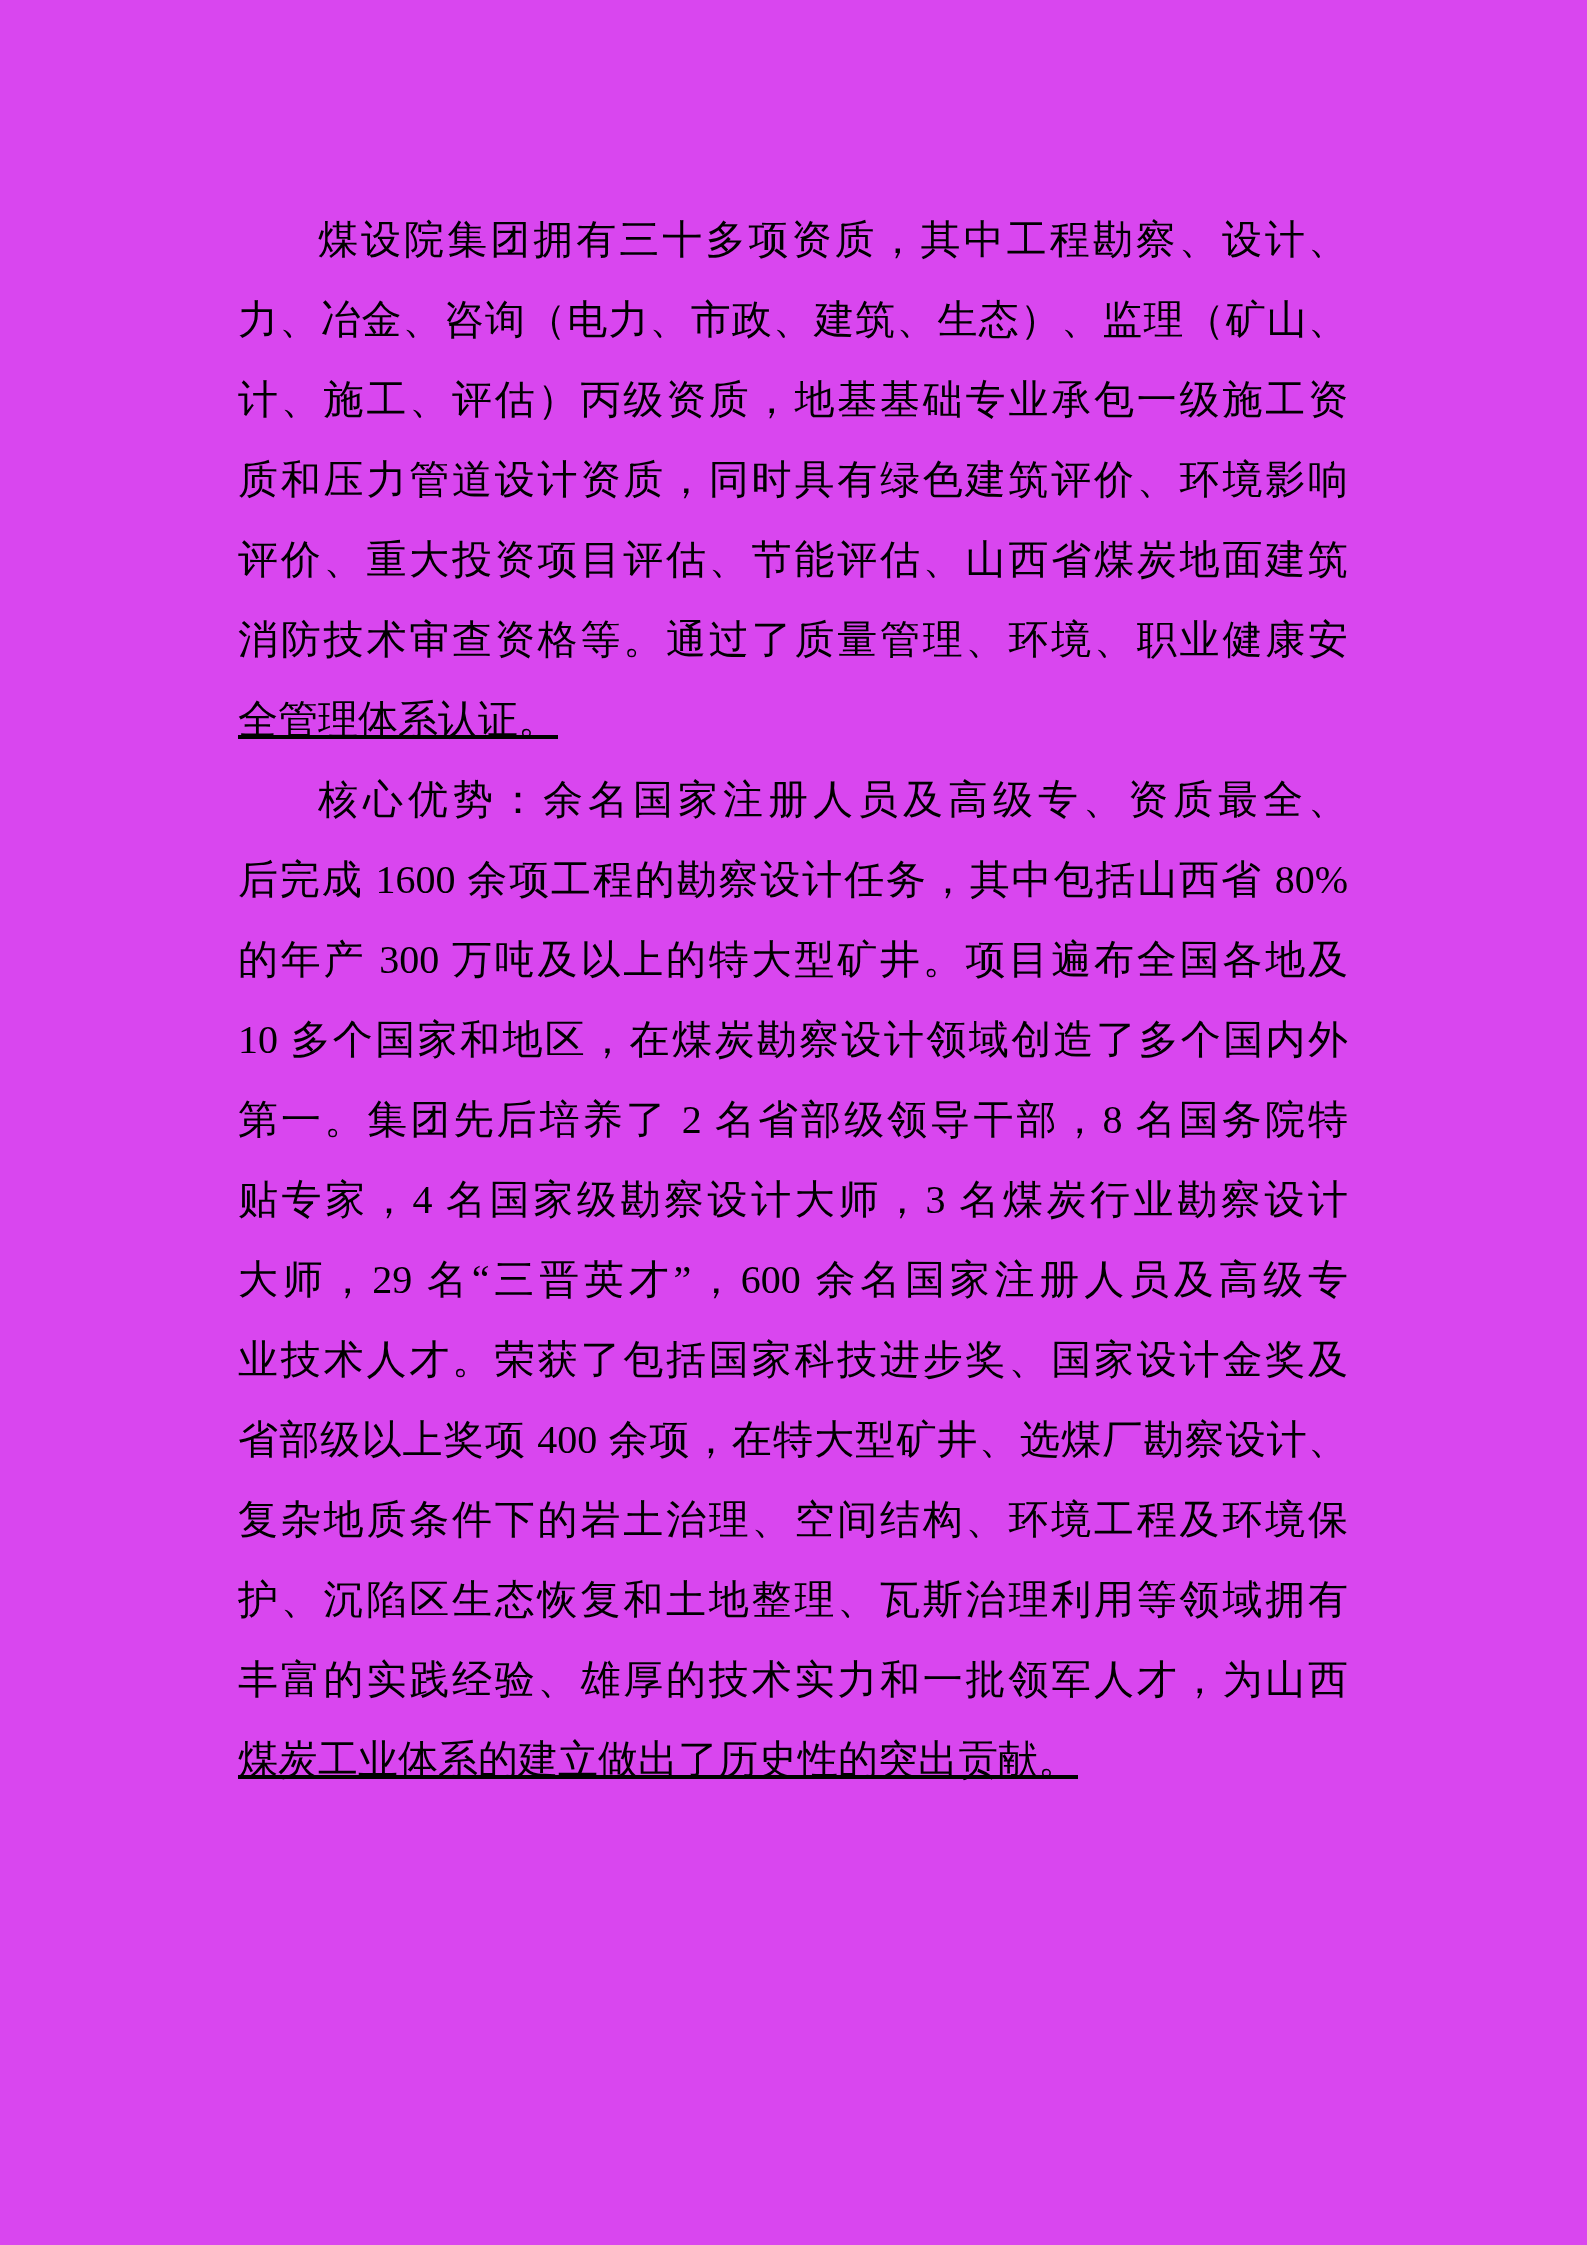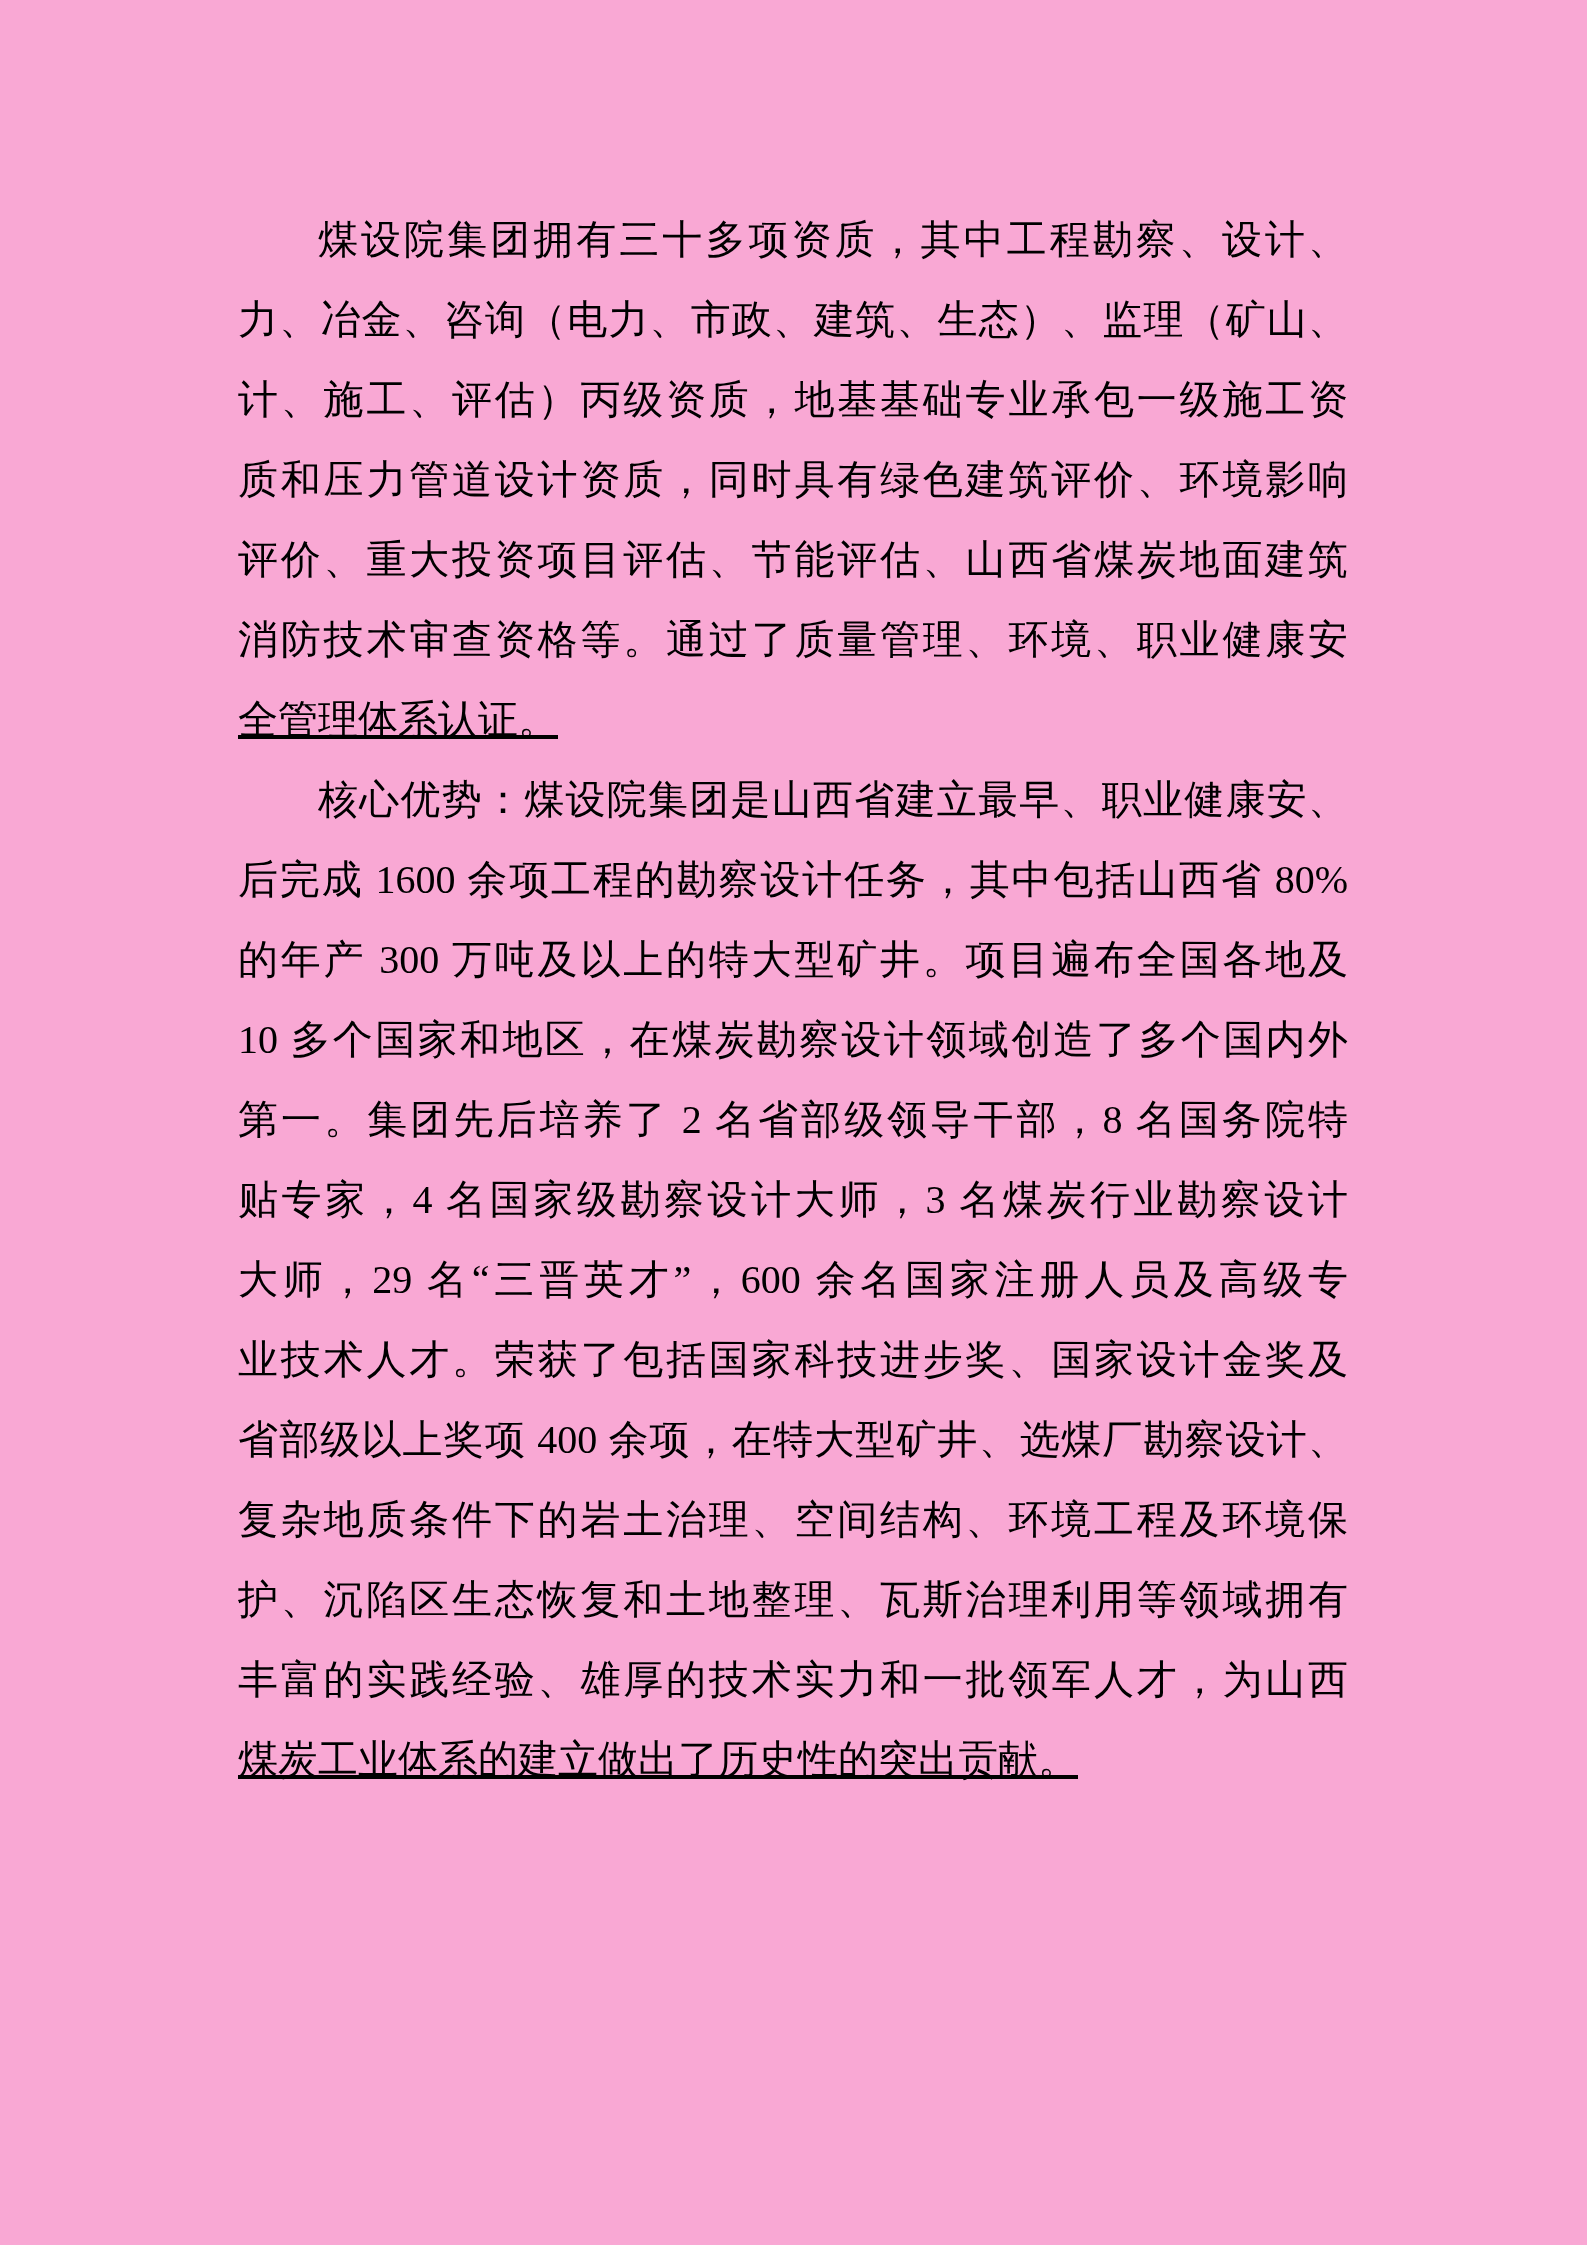--- a/index.html
+++ b/index.html
@@ -5,21 +5,21 @@
   html, body {
     margin: 0;
     padding: 0;
     background: #ffffff;
   }
   .page {
     position: relative;
     box-sizing: border-box;
     width: 1587px;
     height: 2245px;
-    background: #f9a8d4;
+    background: #d946ef;
     padding: 200px 239px 112px 238px;
     font-family: "Liberation Serif", "DejaVu Serif", serif;
     color: #000000;
     overflow: hidden;
   }
   .para {
     margin: 0;
     padding: 0;
   }
   .line {
@@ -50,21 +50,21 @@
     <div class="line indent">煤设院集团拥有三十多项资质，其中工程勘察、设计、</div>
     <div class="line">力、冶金、咨询（电力、市政、建筑、生态）、监理（矿山、</div>
     <div class="line">计、施工、评估）丙级资质，地基基础专业承包一级施工资</div>
     <div class="line">质和压力管道设计资质，同时具有绿色建筑评价、环境影响</div>
     <div class="line">评价、重大投资项目评估、节能评估、山西省煤炭地面建筑</div>
     <div class="line">消防技术审查资格等。通过了质量管理、环境、职业健康安</div>
     <div class="line end">全管理体系认证。</div>
   </div>
 
   <div class="para">
-    <div class="line indent">核心优势：煤设院集团是山西省建立最早、职业健康安、</div>
+    <div class="line indent">核心优势：余名国家注册人员及高级专、资质最全、</div>
     <div class="line">后完成 1600 余项工程的勘察设计任务，其中包括山西省 80%</div>
     <div class="line">的年产 300 万吨及以上的特大型矿井。项目遍布全国各地及</div>
     <div class="line">10 多个国家和地区，在煤炭勘察设计领域创造了多个国内外</div>
     <div class="line">第一。集团先后培养了 2 名省部级领导干部，8 名国务院特</div>
     <div class="line">贴专家，4 名国家级勘察设计大师，3 名煤炭行业勘察设计</div>
     <div class="line">大师，29 名“三晋英才”，600 余名国家注册人员及高级专</div>
     <div class="line">业技术人才。荣获了包括国家科技进步奖、国家设计金奖及</div>
     <div class="line">省部级以上奖项 400 余项，在特大型矿井、选煤厂勘察设计、</div>
     <div class="line">复杂地质条件下的岩土治理、空间结构、环境工程及环境保</div>
     <div class="line">护、沉陷区生态恢复和土地整理、瓦斯治理利用等领域拥有</div>

